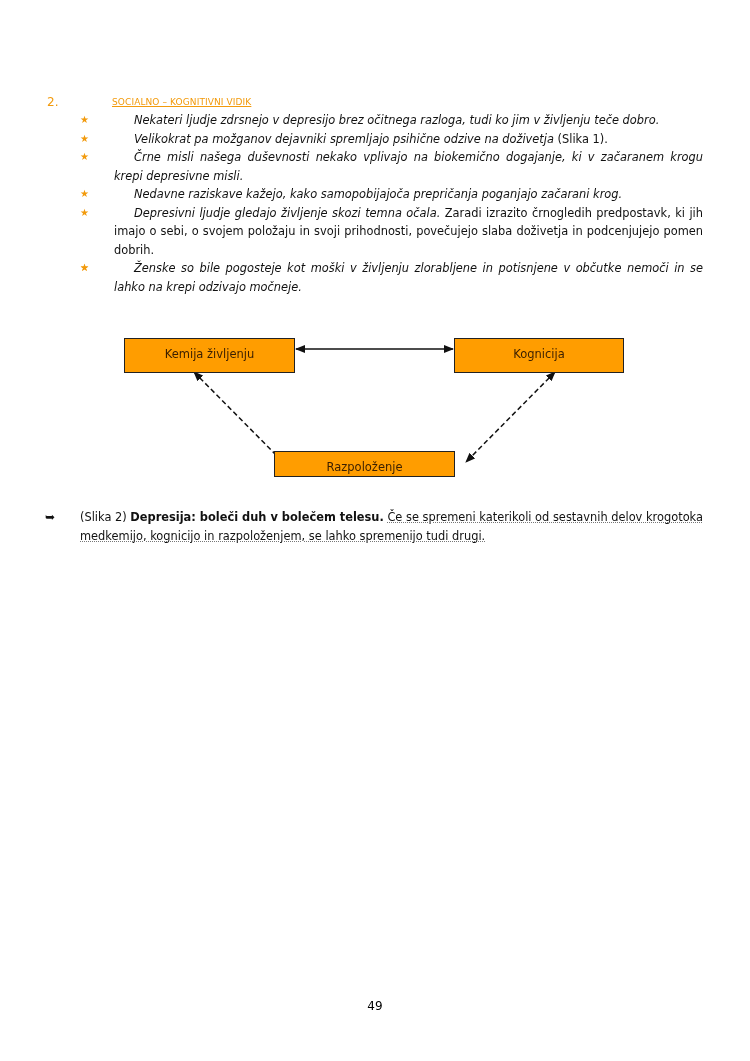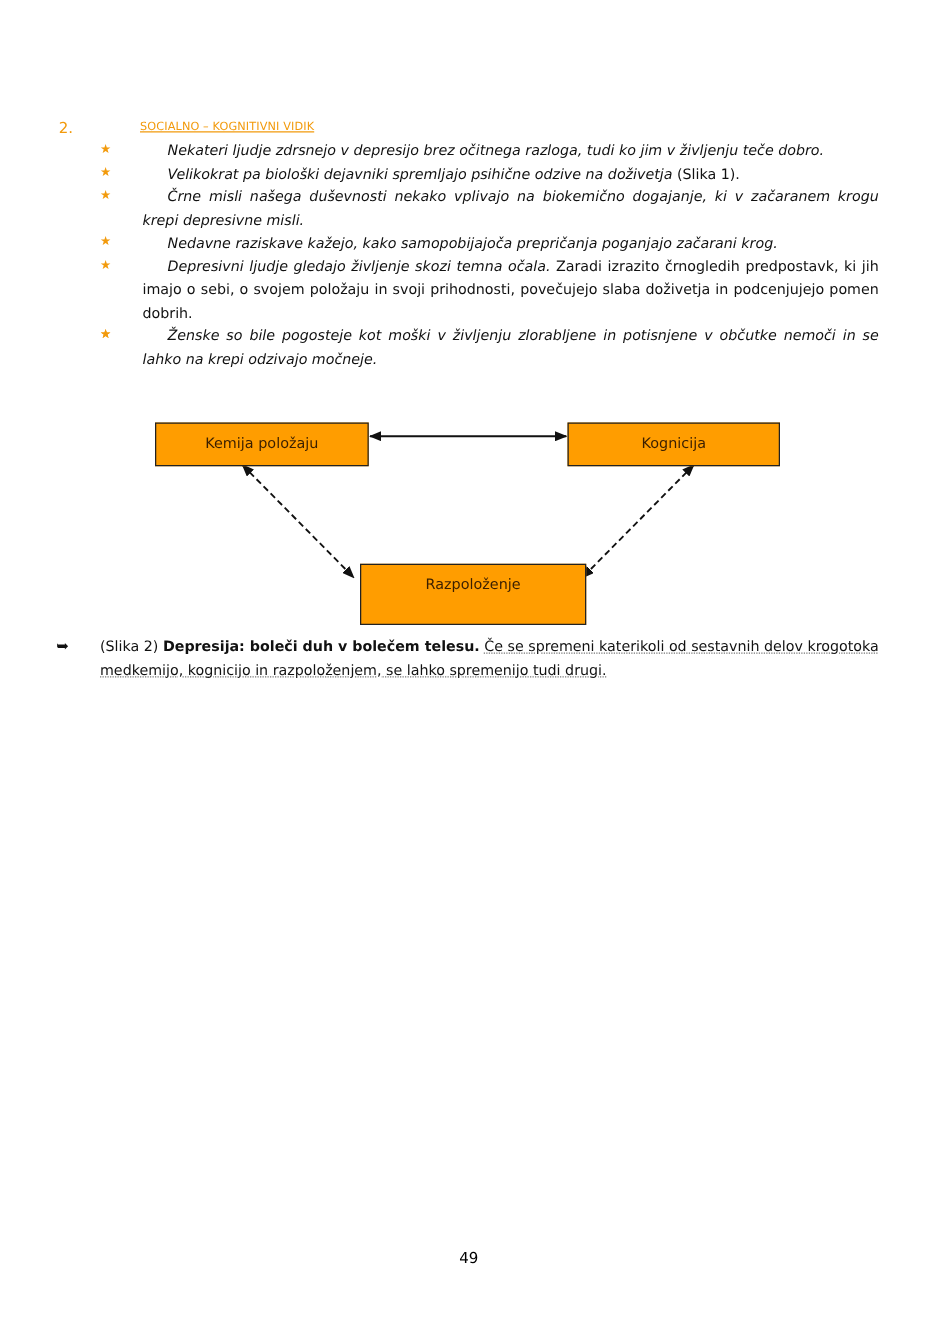--- a/index.html
+++ b/index.html
@@ -51,42 +51,42 @@
   }
 </style>
 </head>
 <body>
 
 <div class="section-num">2.</div>
 <div class="section-title">SOCIALNO – KOGNITIVNI VIDIK</div>
 
 <ul class="bullets">
   <li><span class="star">★</span><span class="it">Nekateri ljudje zdrsnejo v depresijo brez očitnega razloga, tudi ko jim v življenju teče dobro.</span><span></span></li>
-  <li><span class="star">★</span><span class="it">Velikokrat pa biološki dejavniki spremljajo psihične odzive na doživetja</span><span> (Slika 1).</span></li>
+  <li><span class="star">★</span><span class="it">Velikokrat pa možganov dejavniki spremljajo psihične odzive na doživetja</span><span> (Slika 1).</span></li>
   <li><span class="star">★</span><span class="it">Črne misli našega duševnosti nekako vplivajo na biokemično dogajanje, ki v začaranem krogu krepi depresivne misli.</span><span></span></li>
   <li><span class="star">★</span><span class="it">Nedavne raziskave kažejo, kako samopobijajoča prepričanja poganjajo začarani krog.</span><span></span></li>
   <li><span class="star">★</span><span class="it">Depresivni ljudje gledajo življenje skozi temna očala.</span><span> Zaradi izrazito črnogledih predpostavk, ki jih imajo o sebi, o svojem položaju in svoji prihodnosti, povečujejo slaba doživetja in podcenjujejo pomen dobrih.</span></li>
   <li><span class="star">★</span><span></span></li>
   <li><span class="star">★</span><span class="it">Ženske so bile pogosteje kot moški v življenju zlorabljene in potisnjene v občutke nemoči in se lahko na krepi odzivajo močneje.</span><span></span></li>
 </ul>
 
 <svg class="diagram" width="750" height="1061" viewBox="0 0 750 1061">
   <defs>
     <marker id="ah" markerWidth="10" markerHeight="8" refX="9" refY="4" orient="auto-start-reverse" markerUnits="userSpaceOnUse">
       <path d="M0,0 L10,4 L0,8 z" fill="#111"></path>
     </marker>
   </defs>
   <line x1="296" y1="349" x2="453" y2="349" stroke="#111" stroke-width="1.5" marker-start="url(#ah)" marker-end="url(#ah)"></line>
   <line x1="194" y1="372" x2="283" y2="462" stroke="#111" stroke-width="1.5" stroke-dasharray="5,3" marker-start="url(#ah)" marker-end="url(#ah)"></line>
   <line x1="555" y1="372" x2="466" y2="462" stroke="#111" stroke-width="1.5" stroke-dasharray="5,3" marker-start="url(#ah)" marker-end="url(#ah)"></line>
 </svg>
 
-<div class="box" style="left:124px; top:338px; width:171px; height:35px; line-height:31px;">Kemija položaju</div>
+<div class="box" style="left:124px; top:338px; width:171px; height:35px; line-height:31px;">Kemija življenju</div>
 <div class="box" style="left:454px; top:338px; width:170px; height:35px; line-height:31px;">Kognicija</div>
-<div class="box" style="left:288px; top:451px; width:181px; height:49px; line-height:31px;">Razpoloženje</div>
+<div class="box" style="left:274px; top:451px; width:181px; height:26px; line-height:31px;">Razpoloženje</div>
 
 <div class="caption-icon">➥</div>
 <div class="caption">
   <span>(Slika 2)</span>
   <span class="bold">Depresija: boleči duh v bolečem telesu.</span>
   <span class="dotted">Če se spremeni katerikoli od sestavnih delov krogotoka medkemijo, kognicijo in razpoloženjem, se lahko spremenijo tudi drugi.</span>
 </div>
 
 <div class="page-num">49</div>
 

